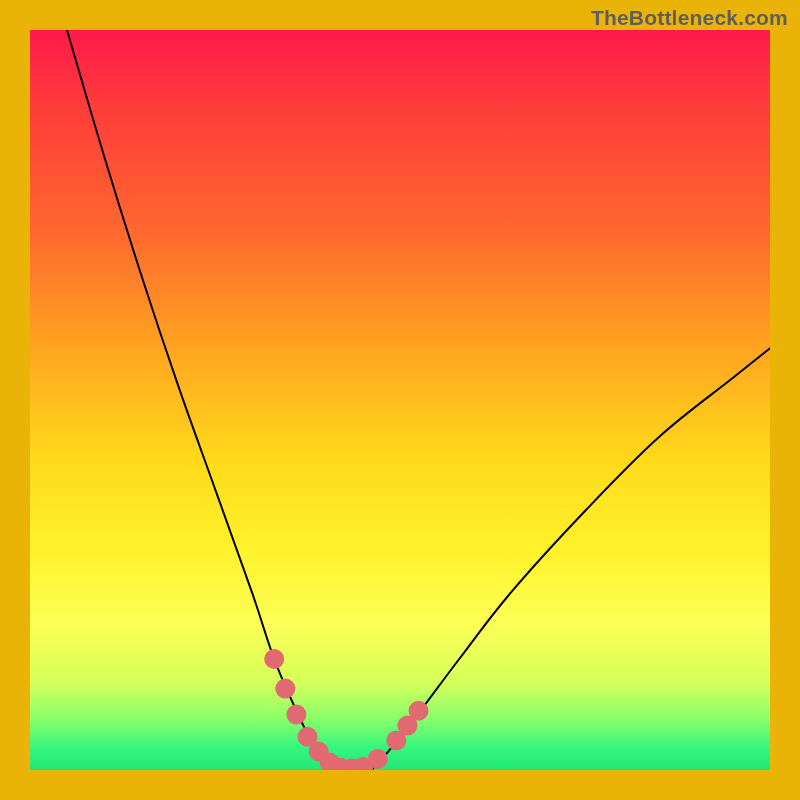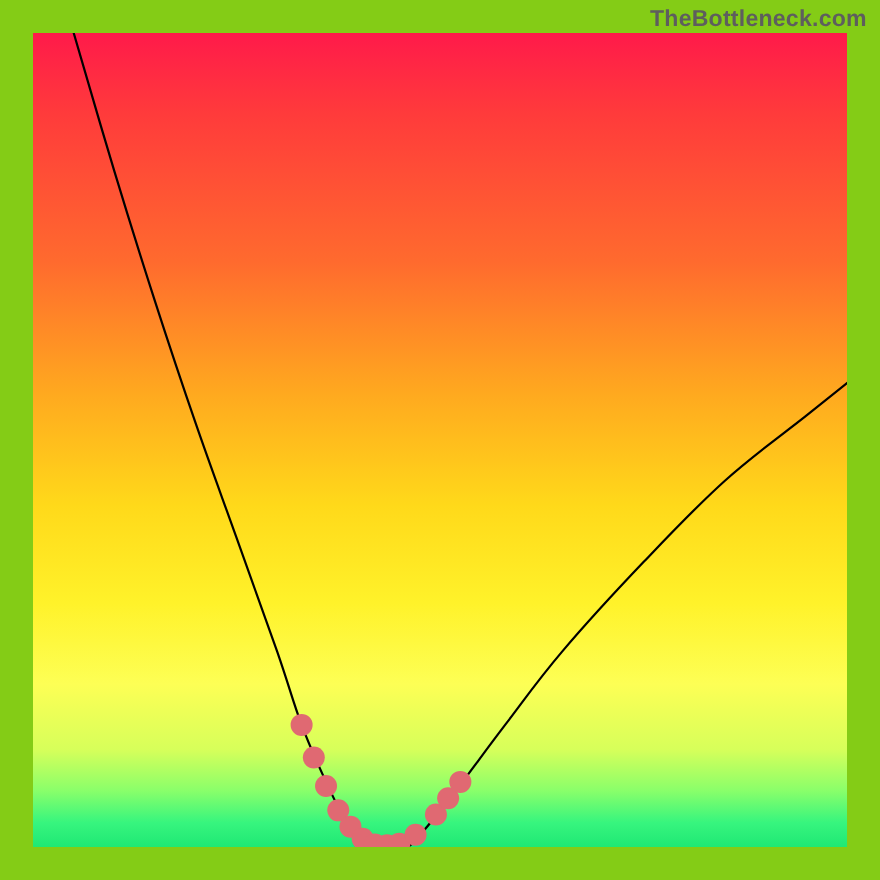--- a/index.html
+++ b/index.html
@@ -1,21 +1,21 @@
 <!DOCTYPE html>
 <html><head>
 <meta charset="utf-8">
 <style>
   * { margin: 0; padding: 0; box-sizing: border-box; }
   html, body { width: 800px; height: 800px; overflow: hidden; background: #000; }
   .stage {
     position: relative;
     width: 800px;
     height: 800px;
-    background: #84cc16;
+    background: #eab308;
   }
   .plot-area {
     position: absolute;
     left: 30px;
     top: 30px;
     width: 740px;
     height: 740px;
     background: linear-gradient(to bottom,
       #ff1a4a 0%,
       #ff3b3b 10%,

